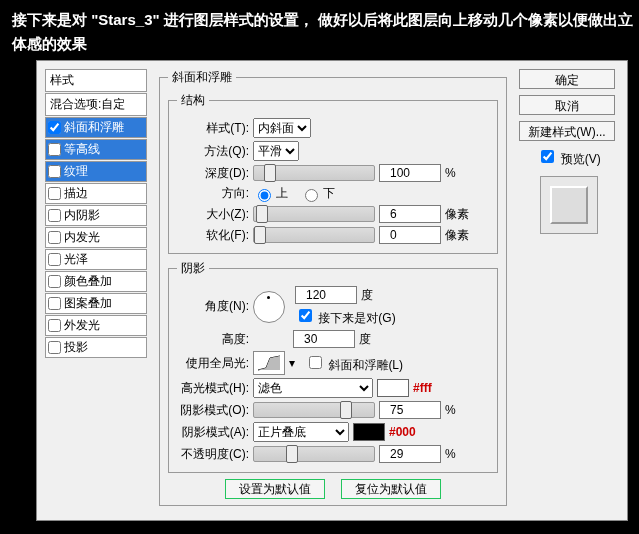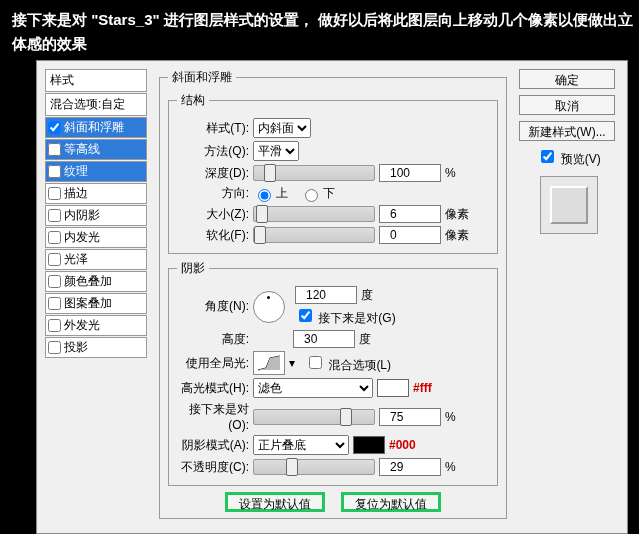--- a/index.html
+++ b/index.html
@@ -26,21 +26,21 @@
   .num{width:40px;text-align:left}
   .btn{display:block;width:96px;height:20px;background:#f5f5f5;border:1px solid #888;margin-bottom:6px;font-size:12px;text-align:center;line-height:18px;cursor:pointer}
   .prevbox{width:56px;height:56px;background:#e8e8e8;border:1px solid #999;margin:8px auto;display:flex;align-items:center;justify-content:center}
   .prevbox .inner{width:34px;height:34px;background:#ddd;border-top:2px solid #fff;border-left:2px solid #fff;border-right:2px solid #999;border-bottom:2px solid #999}
   .dial{width:30px;height:30px;border:1px solid #888;border-radius:50%;background:#fff;position:relative;display:inline-block}
   .dial::after{content:"";position:absolute;width:3px;height:3px;background:#000;border-radius:50%;top:4px;left:13px}
   .curve{width:30px;height:22px;border:1px solid #888;background:#fff;display:inline-flex;align-items:center;justify-content:center}
   .swatch{width:30px;height:16px;border:1px solid #666;display:inline-block}
   .annot{color:#c00;font-weight:bold;}
   .btnrow{display:flex;gap:16px;justify-content:center;margin-top:6px}
-  .btn2{width:100px;height:20px;background:#f5f5f5;border:3px solid #22c55e;font-size:12px;cursor:pointer}
+  .btn2{width:100px;height:20px;background:#f5f5f5;border:1px solid #22c55e;font-size:12px;cursor:pointer}
   .radio{display:inline-flex;align-items:center;gap:2px;margin-right:8px}
 </style>
 </head>
 <body>
 
 <div class="caption">接下来是对 "Stars_3" 进行图层样式的设置， 做好以后将此图层向上移动几个像素以便做出立体感的效果</div>
 
 <div class="dialog">
  <div class="cols">
   <div class="left">
@@ -168,30 +168,30 @@
      </div>
      <div class="frow">
        <span class="flab">使用全局光:</span>
        <span class="curve">
                 <svg width="26" height="18">
                   <polyline points="2,16 10,14 14,4 24,2" fill="none" stroke="#000"></polyline>
                   <polyline points="2,16 10,14 14,4 24,2 24,16" fill="#bbb" stroke="none"></polyline>
                 </svg>
               </span>
        <span>▾</span>
-       <label style="margin-left:6px"><input type="checkbox" style=""> <span>混合选项(L)</span></label>
+       <label style="margin-left:6px"><input type="checkbox" style=""> <span>斜面和浮雕(L)</span></label>
      </div>
      <div class="frow">
        <span class="flab">高光模式(H):</span>
        <select style="width:120px"><option>滤色</option></select>
        <span class="swatch" style="background:#fff"></span>
        <span class="annot">#fff</span>
      </div>
      <div class="frow">
-       <span class="flab">接下来是对(O):</span>
+       <span class="flab">阴影模式(O):</span>
        <span class="slider" style="width:120px">
                 <span class="thumb" style="left:86px"></span>
               </span>
        <input type="text" class="num" value="75" style="">
        <span>%</span>
      </div>
      <div class="frow">
        <span class="flab">阴影模式(A):</span>
        <select style="width:96px"><option>正片叠底</option></select>
        <span class="swatch" style="background:#000"></span>

